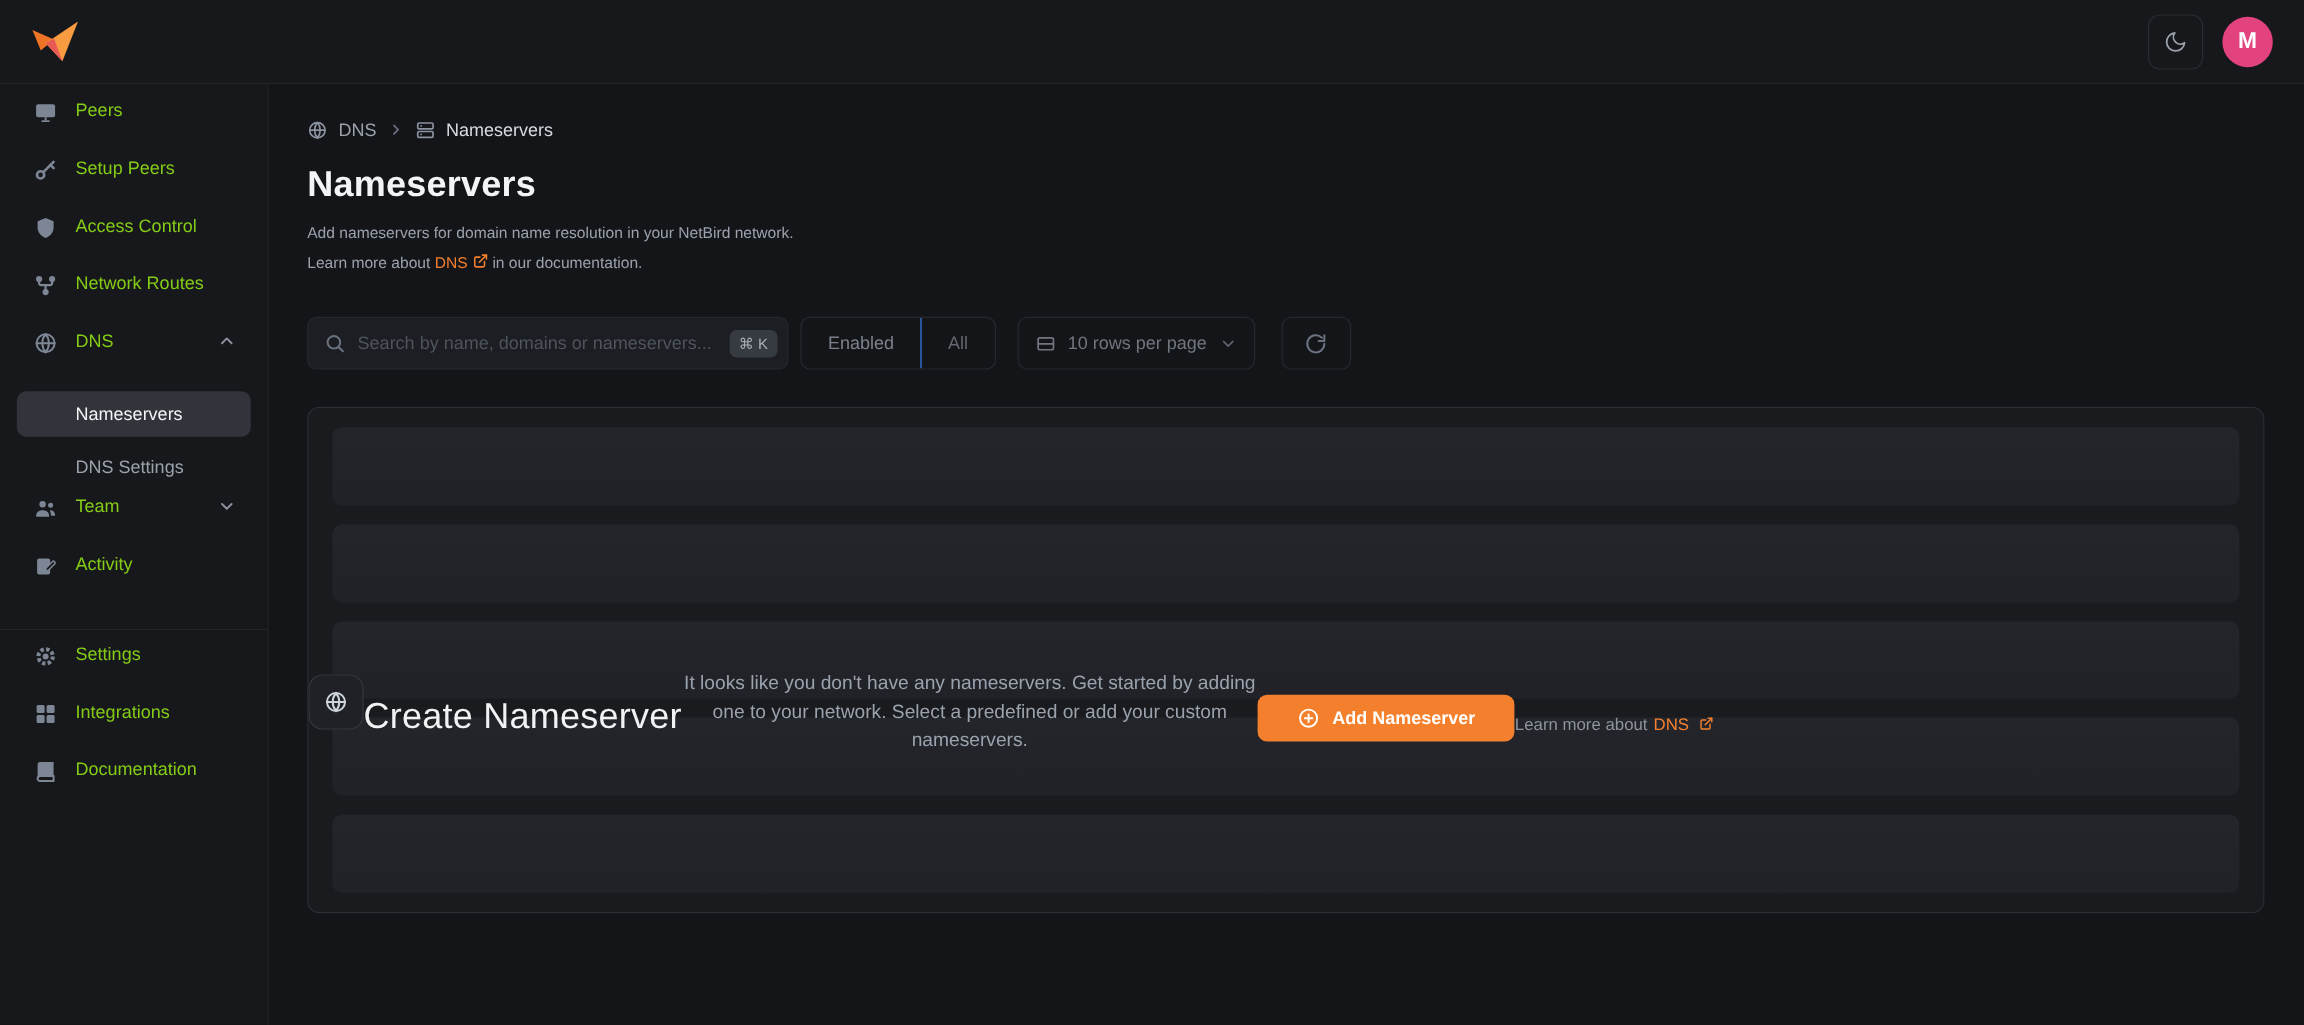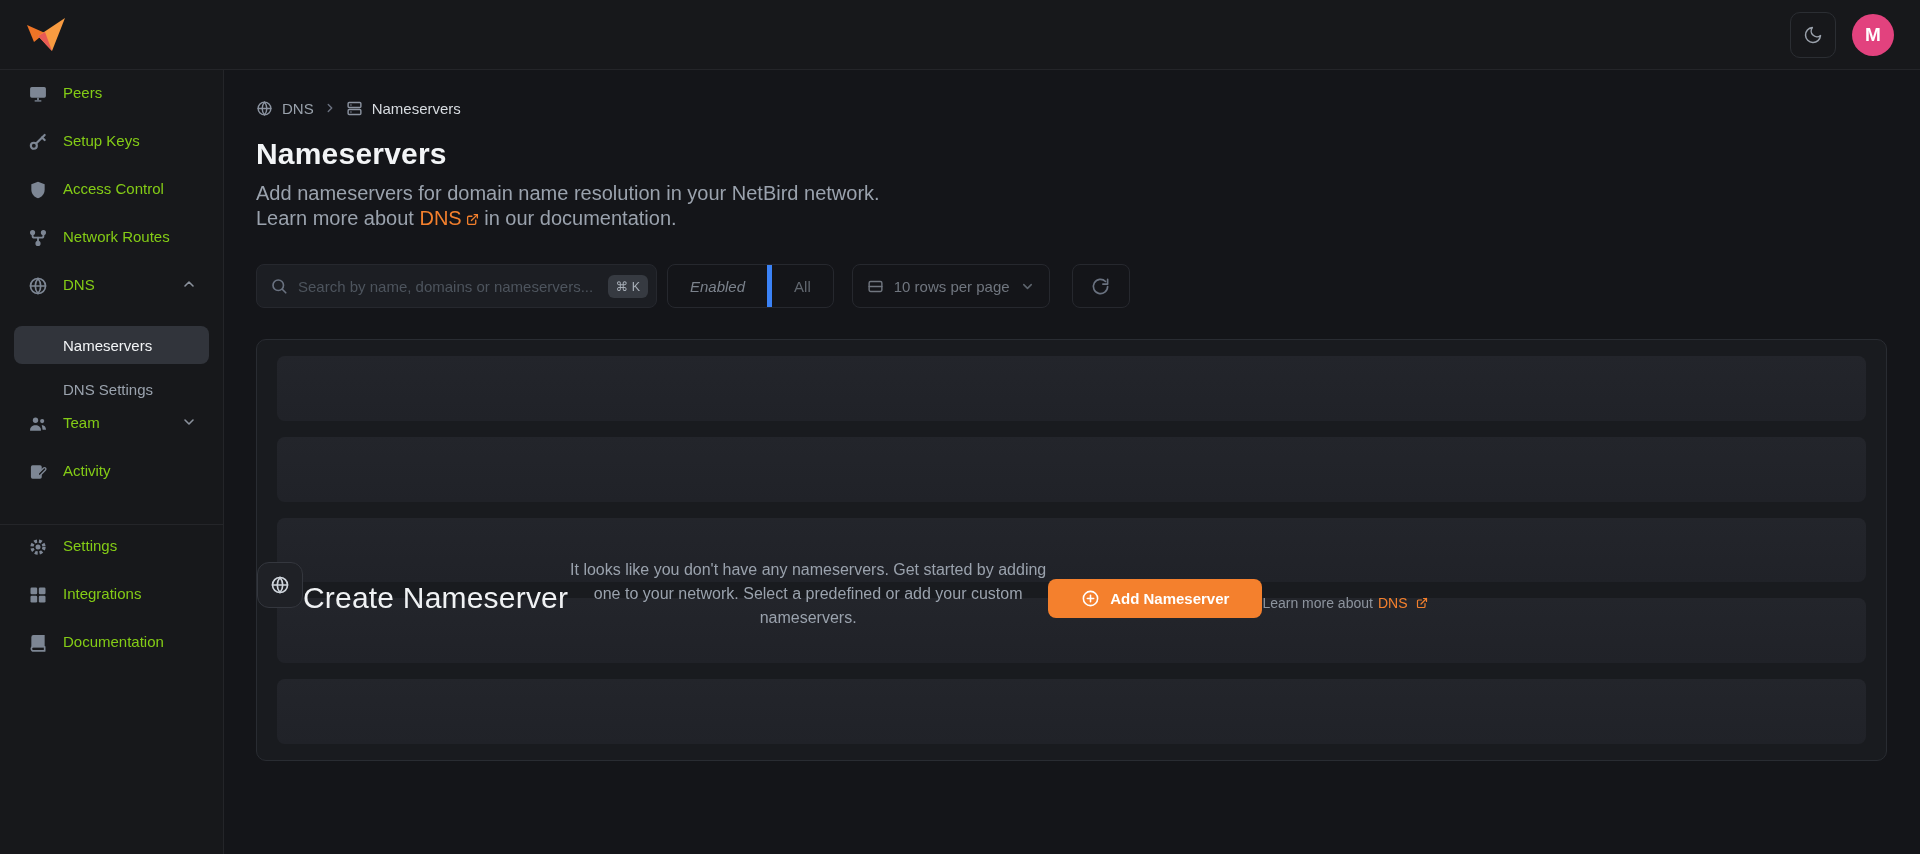--- a/index.html
+++ b/index.html
@@ -62,21 +62,21 @@
 
   
   .main { flex:1; padding:26px 33px 0 32px; background:#141519; }
 
   .breadcrumb { display:flex; align-items:center; gap:9px; font-size:15px; color:#9aa2ac; height:24px; }
   .breadcrumb .crumb-icon { color:#8b93a0; }
   .breadcrumb .crumb-sep { color:#6b7280; }
   .breadcrumb .crumb-current { color:#d7dbe0; }
 
   .page-title { margin-top:17px; font-size:30px; font-weight:700; color:#f2f4f6; letter-spacing:.2px; }
-  .page-desc { margin-top:10px; font-size:20px; line-height:25px; color:#9aa2ad; }
+  .page-desc { margin-top:10px; font-size:13px; line-height:25px; color:#9aa2ad; }
   .link-orange { color:#f4802d; text-decoration:none; cursor:pointer; }
   .ext-icon { display:inline-block; vertical-align:-1px; margin-left:4px; color:#f4802d; }
 
   
   .toolbar { margin-top:33px; display:flex; align-items:center; }
   .search-box {
     width:401px; height:44px; background:#1c1e23; border:1px solid #26282e;
     border-radius:8px; display:flex; align-items:center; padding:0 8px 0 13px; gap:10px;
   }
   .search-box input {
@@ -90,21 +90,21 @@
     border-radius:6px; padding:4px 8px; white-space:nowrap; flex:none;
   }
   .segmented {
     margin-left:10px; height:44px; border:1px solid #26282e; border-radius:8px;
     display:flex; align-items:stretch; overflow:hidden;
   }
   .segment {
     display:flex; align-items:center; padding:0 22px; font-size:15px;
     color:#61676f; cursor:pointer; background:transparent; border:none; font-family:inherit;
   }
-  .segment.first { color:#7b828c; border-right:5px solid #3b82f6;font-style:italic; }
+  .segment.first { color:#7b828c; border-right:1px solid #3b82f6; }
   .rows-btn {
     margin-left:18px; height:44px; border:1px solid #26282e; border-radius:8px;
     display:flex; align-items:center; gap:10px; padding:0 14px;
     color:#70767f; font-size:15px; cursor:pointer; background:transparent; font-family:inherit;
   }
   .rows-btn .chev { color:#5d646d; }
   .refresh-btn {
     margin-left:22px; width:58px; height:44px; border:1px solid #26282e; border-radius:8px;
     display:flex; align-items:center; justify-content:center; color:#6a7280;
     background:transparent; cursor:pointer;
@@ -175,21 +175,21 @@
     </div>
 
     <div class="nav-item">
       <span class="nav-icon">
         <svg width="20" height="20" viewBox="0 0 24 24" fill="none" stroke="currentColor" stroke-width="2.6" stroke-linecap="round" stroke-linejoin="round">
           <circle cx="7" cy="16.5" r="3.6"></circle>
           <path d="M10 13.5 20 3.5"></path>
             <path d="M16.8 6.5l3.2 3.2"></path>
         </svg>
       </span>
-      <span>Setup Keys</span>
+      <span>Setup Peers</span>
     </div>
 
     <div class="nav-item">
       <span class="nav-icon">
         <svg width="20" height="20" viewBox="0 0 24 24" fill="currentColor">
           <path d="M12 2l8 3.2v6.1c0 5.3-3.4 9.1-8 10.7-4.6-1.6-8-5.4-8-10.7V5.2L12 2z"></path>
         </svg>
       </span>
       <span>Access Control</span>
     </div>

